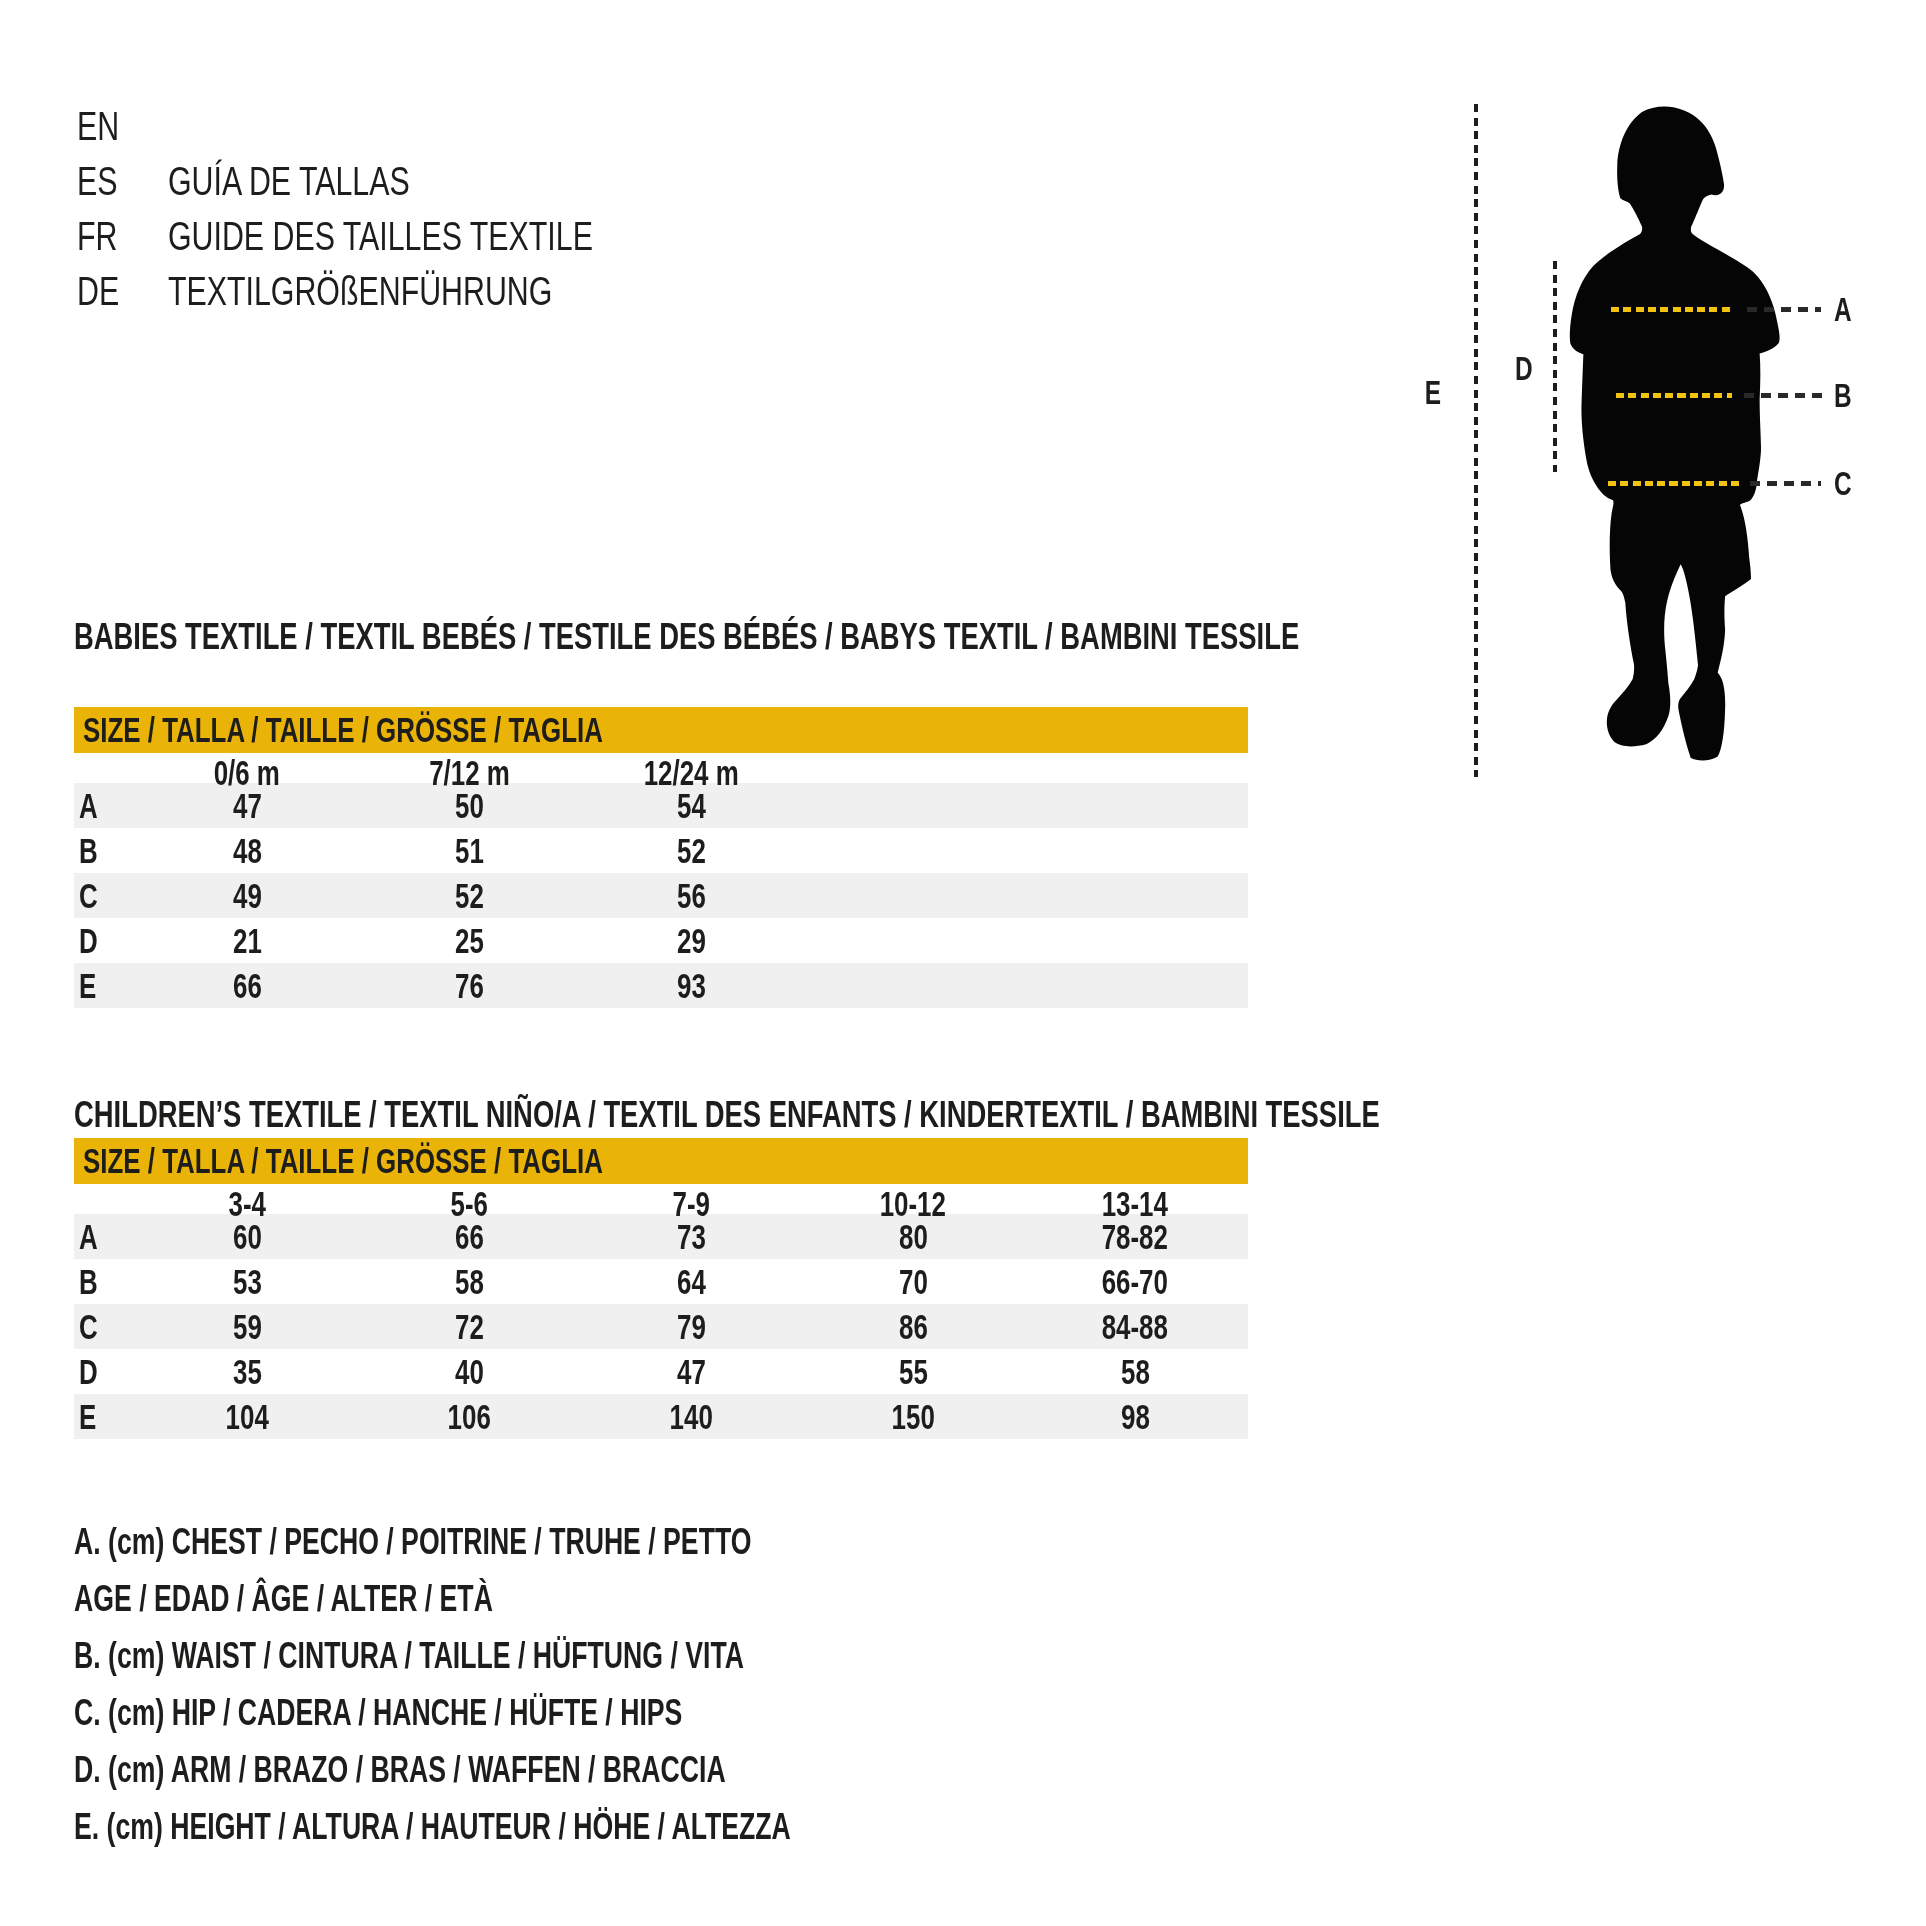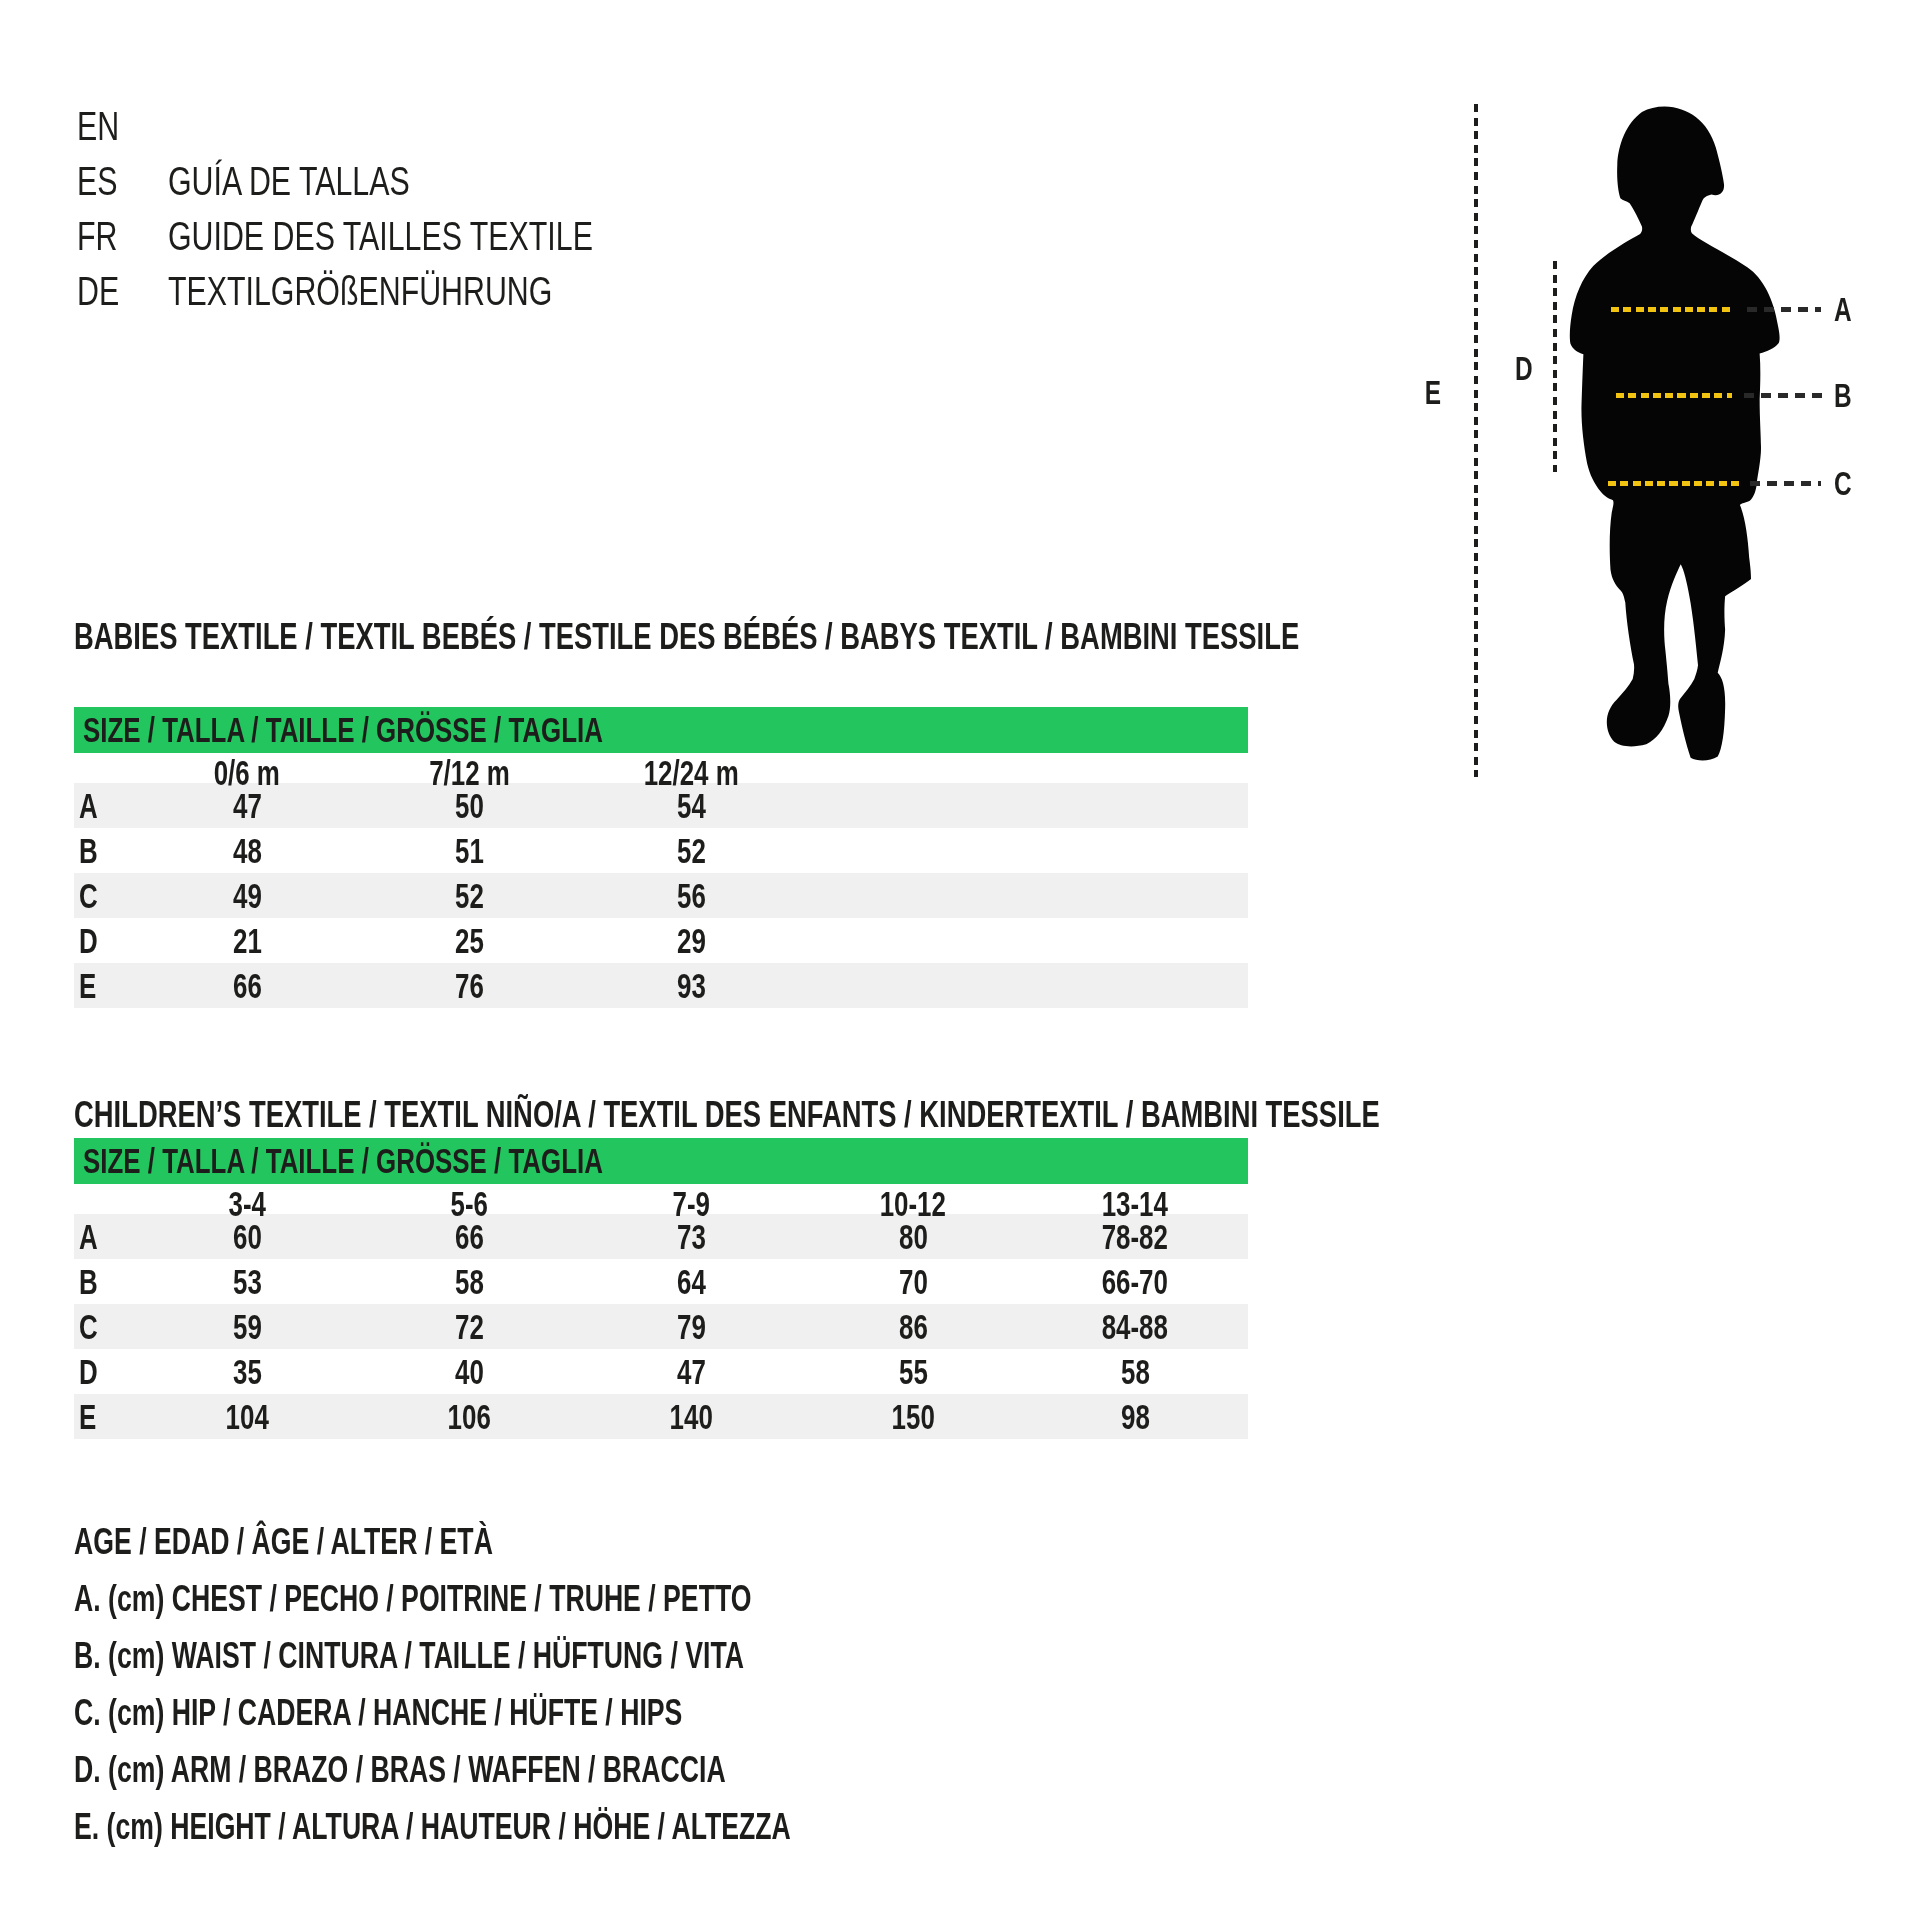--- a/index.html
+++ b/index.html
@@ -14,21 +14,21 @@
 
   
   .lang-block{left:77px;top:99px;}
   .lang-row{display:flex;height:55px;align-items:center;font-size:41px;font-weight:400;}
   .lang-code{width:91px;flex:0 0 91px;}
   
   .sec-title{left:74px;width:1479px;height:43px;display:flex;align-items:center;
     font-size:37px;font-weight:700;}
   
   .tbl{left:74px;width:1174px;}
-  .tbl-bar{height:46px;background:#22c55e;display:flex;align-items:center;
+  .tbl-bar{height:46px;background:#eab308;display:flex;align-items:center;
     padding-left:8.6px;box-sizing:border-box;font-size:35px;font-weight:700;}
   .grid-b{display:grid;grid-template-columns:62px 222px 222px 222px 1fr;}
   .grid-c{display:grid;grid-template-columns:62px 222px 222px 222px 222px 222px;}
   .trow{height:45px;}
   .trow.head{height:30px;}
   .stripe{background:#f0f0f0;}
   .cell{display:flex;align-items:center;justify-content:center;
     font-size:35px;font-weight:700;}
   .cell.letter{justify-content:flex-start;padding-left:5px;}
   
@@ -374,26 +374,26 @@
         <span class="condc">150</span>
       </div>
     <div class="cell">
         <span class="condc">98</span>
       </div>
   </div>
 </div>
 
 <div class="abs legend-block">
   <div class="legend-row">
+      <span class="cond">A. (cm) CHEST / PECHO / POITRINE / TRUHE / PETTO</span>
+    </div>
+  <div class="legend-row">
       <span class="cond">AGE / EDAD / ÂGE / ALTER / ETÀ</span>
     </div>
   <div class="legend-row">
-      <span class="cond">A. (cm) CHEST / PECHO / POITRINE / TRUHE / PETTO</span>
-    </div>
-  <div class="legend-row">
       <span class="cond">B. (cm) WAIST / CINTURA / TAILLE / HÜFTUNG / VITA</span>
     </div>
   <div class="legend-row">
       <span class="cond">C. (cm) HIP / CADERA / HANCHE / HÜFTE / HIPS</span>
     </div>
   <div class="legend-row">
       <span class="cond">D. (cm) ARM / BRAZO / BRAS / WAFFEN / BRACCIA</span>
     </div>
   <div class="legend-row">
       <span class="cond">E. (cm) HEIGHT / ALTURA / HAUTEUR / HÖHE / ALTEZZA</span>

